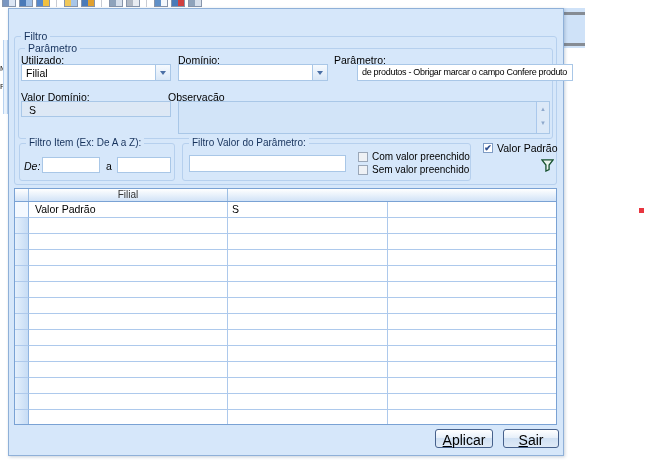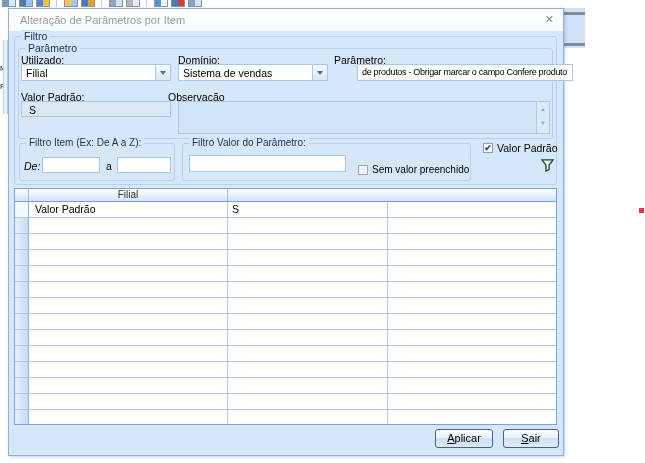--- a/index.html
+++ b/index.html
@@ -52,21 +52,21 @@
   .csel{width:14px;background:linear-gradient(90deg,#e5f0fc,#c6dcf5);border-right:1px solid #8fb4e0 !important;}
   .csel.first{background:#f4f9ff;}
   .cfil{width:199px;padding-left:6px;}
   .cval{width:160px;padding-left:4px;}
   .cfill{flex:1;border-right:none !important;}
   .hsel{width:14px;}  .hfil{width:199px;} .hval{width:160px;} .hfill{flex:1;border-right:none !important;}
   
   #dica{position:absolute;left:6px;top:418px;width:414px;font-size:10px;line-height:12px;color:#000;}
   .btn{position:absolute;height:19px;border:1px solid #46618c;border-radius:3px;box-sizing:border-box;
        background:linear-gradient(#ffffff,#e7f0fa 45%,#cfe0f3 46%,#dfeaf7);text-align:center;cursor:default;}
-  .btn span{display:block;font-size:11px;padding-top:2px;}
+  .btn span{display:block;font-size:14px;padding-top:2px;}
   .btn span::first-letter{text-decoration:underline;}
   #funnel{position:absolute;left:532px;top:150px;width:13px;height:13px;}
 </style>
 </head>
 <body>
 
 <div id="stage">
 
   <div id="toolbar">
       <div class="ifrag" style="background: linear-gradient(90deg, rgb(122, 150, 192) 0px, rgb(122, 150, 192) 50%, rgb(220, 230, 244) 50%, rgb(220, 230, 244) 100%);"></div>
@@ -86,51 +86,46 @@
   <div class="bg-text" style="left:0;top:64px;">M</div>
   <div class="bg-text" style="left:0;top:82px;">Flu</div>
   <div id="left-strip"></div>
   <div id="right-strip">
     <div class="gray-line" style="top:4px;"></div>
     <div class="gray-line" style="top:35px;"></div>
   </div>
   <div id="red-mark"></div>
 
   <div id="dialog">
-    <div id="titlebar">
-      <span id="title">Alteração de Parâmetros por Item</span>
-      <span id="close-x">✕</span>
-    </div>
 
     <div class="gbox" style="left:5px;top:27px;width:543px;height:149px;">
       <span class="glabel" style="font-size:10.5px;">Filtro</span>
     </div>
 
     <div class="gbox" style="left:9px;top:39px;width:535px;height:91px;">
       <span class="glabel" style="font-size:10.5px;">Parâmetro</span>
     </div>
 
     <span class="lbl" style="left:12px;top:45px;text-align:center;">Utilizado:</span>
     <div class="combo" style="left:12px;top:55px;width:150px;">
       <span class="ctxt">Filial</span>
       <span class="cbtn"></span>
     </div>
 
     <span class="lbl" style="left:169px;top:45px;">Domínio:</span>
     <div class="combo" style="left:169px;top:55px;width:150px;">
-      <span class="ctxt">Sistema de vendas</span>
       <span class="cbtn"></span>
     </div>
 
     <span class="lbl" style="left:325px;top:45px;">Parâmetro:</span>
     <div class="combo" style="left:348px;top:55px;width:216px;">
       <span class="ctxt" style="font-size:9px;letter-spacing:-0.3px;padding-right:3px;">de produtos - Obrigar marcar o campo Confere produto</span>
     </div>
 
-    <span class="lbl" style="left:12px;top:82px;">Valor Padrão:</span>
+    <span class="lbl" style="left:12px;top:82px;">Valor Domínio:</span>
     <div class="rofield" style="left:12px;top:92px;width:150px;height:16px;">S</div>
 
     <span class="lbl" style="left:159px;top:82px;">Observação</span>
     <div id="obs-area" style="left:169px;top:92px;width:372px;height:33px;">
       <span id="obs-scroll">
         <span>▲</span>
         <span>▼</span>
       </span>
     </div>
 
@@ -139,20 +134,24 @@
     </div>
     <span class="lbl" style="left:15px;top:151px;font-style:italic;">De:</span>
     <input class="tinput" style="left: 33px; top: 148px; width: 58px; height: 16px;">
     <span class="lbl" style="left:97px;top:151px;">a</span>
     <input class="tinput" style="left: 108px; top: 148px; width: 54px; height: 16px;">
 
     <div class="gbox" style="left:173px;top:134px;width:289px;height:38px;">
       <span class="glabel">Filtro Valor do Parâmetro:</span>
     </div>
     <input class="tinput" style="left: 180px; top: 146px; width: 157px; height: 17px;">
+    <div class="chk" style="left:349px;top:142px;">
+      <span class="box"></span>
+      <span>Com valor preenchido</span>
+    </div>
     <div class="chk" style="left:349px;top:155px;">
       <span class="box"></span>
       <span>Sem valor preenchido</span>
     </div>
 
     <div class="chk" style="left:474px;top:133px;font-size:10.5px;">
       <span class="box on">✔</span>
       <span>Valor Padrão</span>
     </div>
     <svg id="funnel" viewBox="0 0 14 14">

